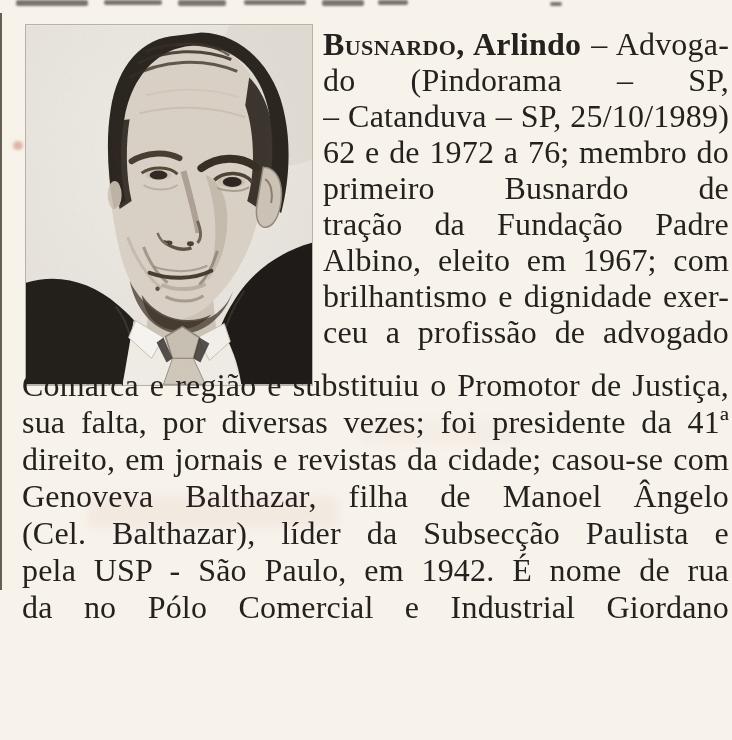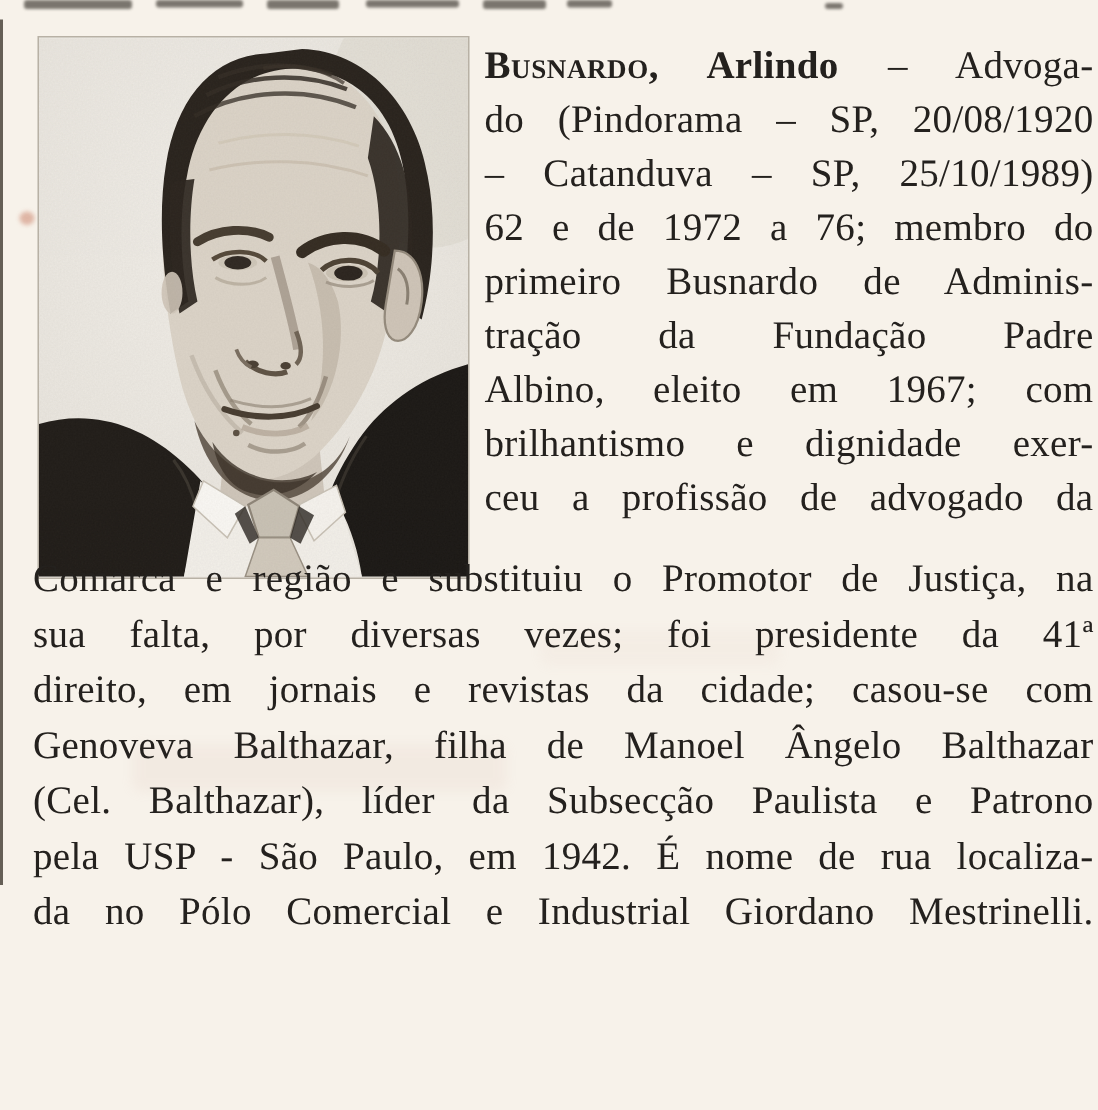--- a/index.html
+++ b/index.html
@@ -33,21 +33,21 @@
     position:absolute;left:25px;top:24px;width:288px;height:362px;margin:0;
     border:1px solid var(--photo-border);
     background:var(--photo-background);
     box-sizing:border-box;
   }
   .photo svg{display:block;width:100%;height:100%;}
   
   .col-text{position:absolute;left:323px;top:26px;width:406px;}
   .full-text{position:absolute;left:22px;top:367px;width:707px;}
   .line{
-    font-size:26px;letter-spacing:.2px;
+    font-size:32px;letter-spacing:.2px;
     text-align:justify;text-align-last:justify;
     overflow:hidden;
   }
   .col-text .line{height:36px;line-height:36px;}
   .full-text .line{height:37px;line-height:37px;}
   .heading .sc{font-variant:small-caps;font-weight:bold;letter-spacing:.4px;}
   .heading .fn{font-weight:bold;}
 </style>
 </head>
 <body>

